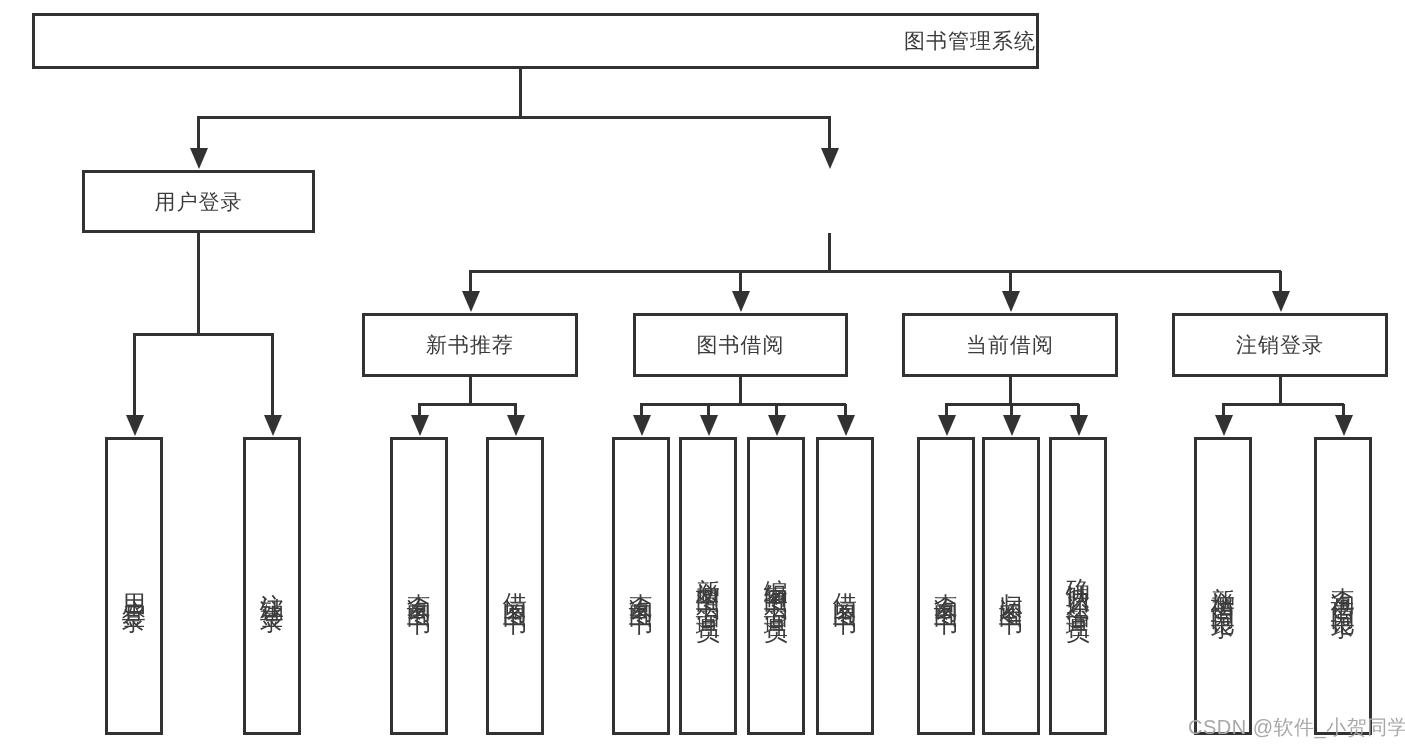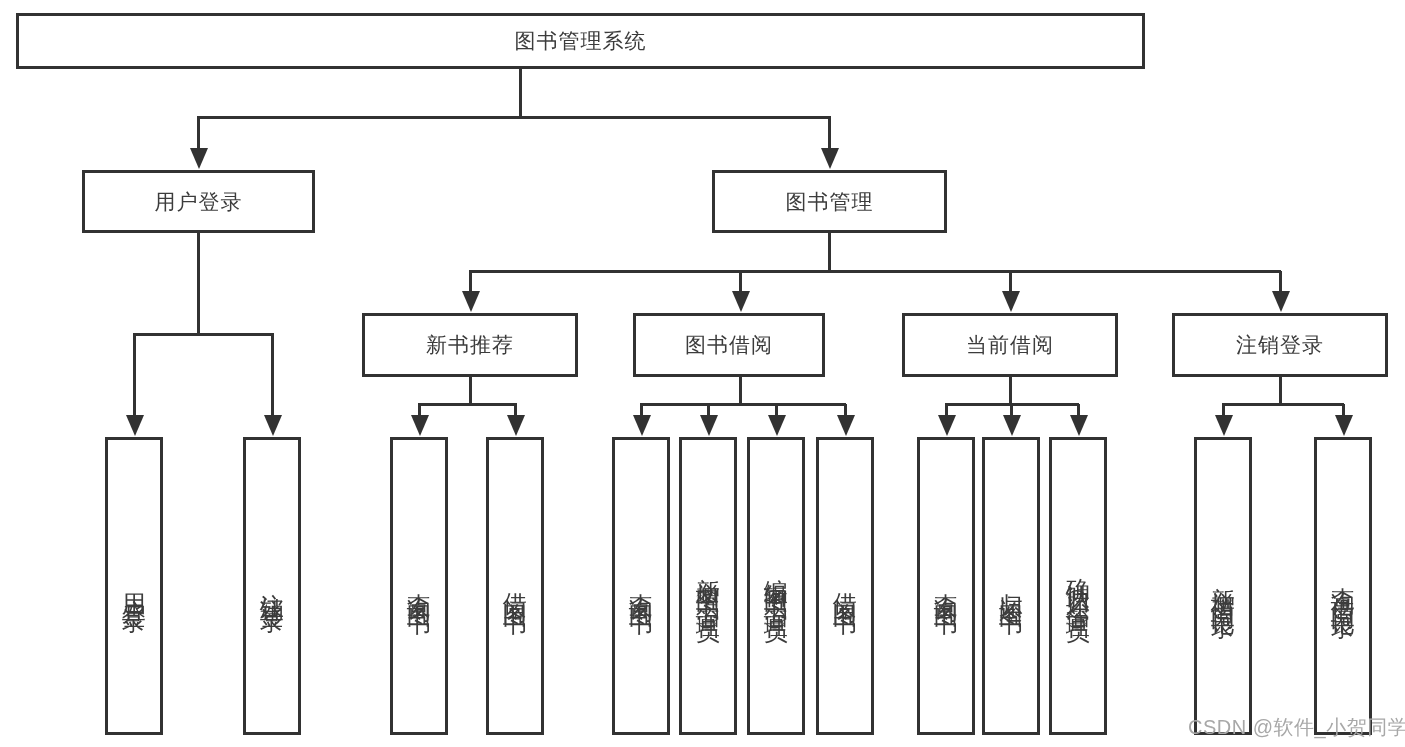--- a/index.html
+++ b/index.html
@@ -73,52 +73,49 @@
     letter-spacing: 0.5px;
     white-space: nowrap;
     z-index: 5;
   }
 </style>
 </head>
 <body>
 
 <div class="canvas">
 
-  <div class="box hbox" style="left:16px; top:13px; width:1129px; height:56px;">
+  <div class="box hbox" style="left:32px; top:13px; width:1007px; height:56px;justify-content:flex-end;">
     <span>图书管理系统</span>
   </div>
 
   <div class="vline" style="left:519px; top:69px; height:50px;"></div>
   <div class="hline" style="left:197px; top:116px; width:634px;"></div>
   <div class="arrow" style="left:197px; top:117px; height:31px;"></div>
   <div class="arrow" style="left:828px; top:117px; height:31px;"></div>
 
   <div class="box hbox" style="left:82px; top:170px; width:233px; height:63px;">
     <span>用户登录</span>
-  </div>
-  <div class="box hbox" style="left:712px; top:170px; width:235px; height:63px;">
-    <span>图书管理</span>
   </div>
 
   <div class="vline" style="left:197px; top:233px; height:102px;"></div>
   <div class="hline" style="left:133px; top:333px; width:141px;"></div>
   <div class="arrow" style="left:133px; top:334px; height:81px;"></div>
   <div class="arrow" style="left:271px; top:334px; height:81px;"></div>
 
   <div class="vline" style="left:828px; top:233px; height:40px;"></div>
   <div class="hline" style="left:469px; top:270px; width:812px;"></div>
   <div class="arrow" style="left:469px; top:271px; height:20px;"></div>
   <div class="arrow" style="left:739px; top:271px; height:20px;"></div>
   <div class="arrow" style="left:1009px; top:271px; height:20px;"></div>
   <div class="arrow" style="left:1279px; top:271px; height:20px;"></div>
 
   <div class="box hbox" style="left:362px; top:313px; width:216px; height:64px;">
     <span>新书推荐</span>
   </div>
-  <div class="box hbox" style="left:633px; top:313px; width:192px; height:64px;">
+  <div class="box hbox" style="left:633px; top:313px; width:215px; height:64px;">
     <span>图书借阅</span>
   </div>
   <div class="box hbox" style="left:902px; top:313px; width:216px; height:64px;justify-content:center;">
     <span>当前借阅</span>
   </div>
   <div class="box hbox" style="left:1172px; top:313px; width:216px; height:64px;">
     <span>注销登录</span>
   </div>
 
   <div class="vline" style="left:469px; top:377px; height:28px;"></div>

